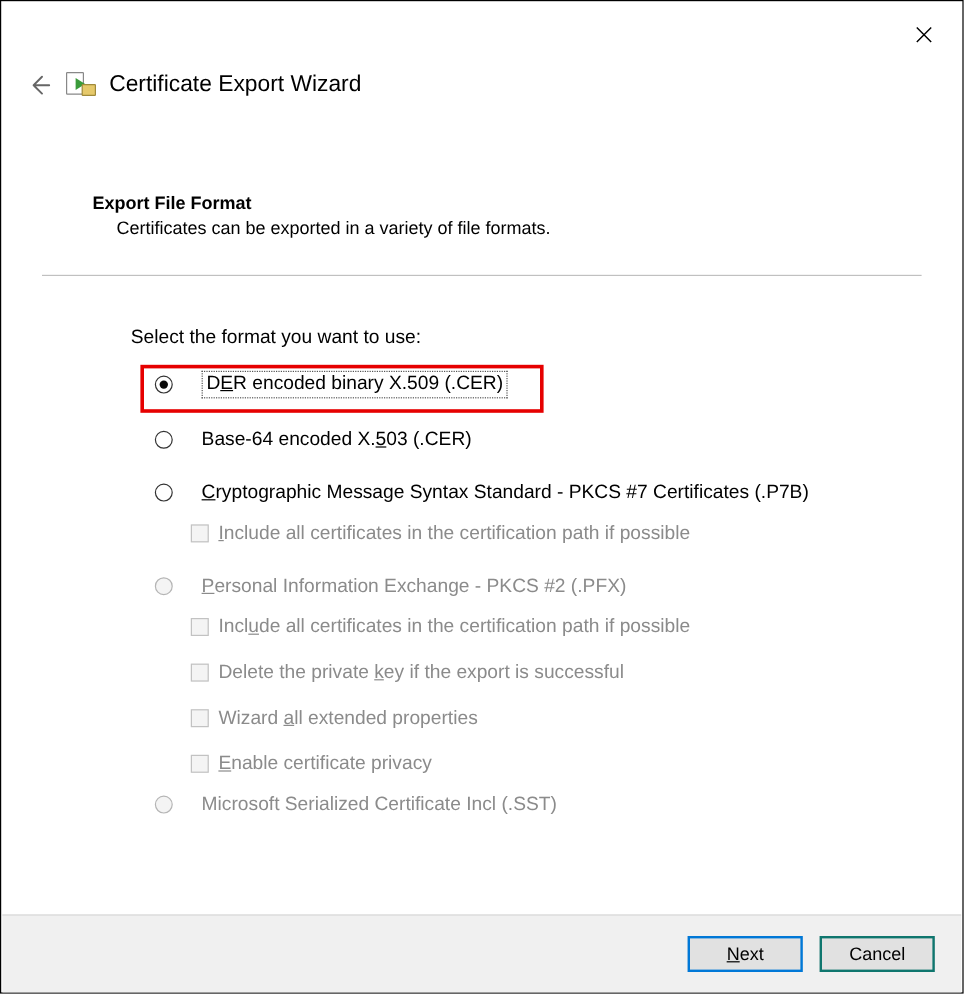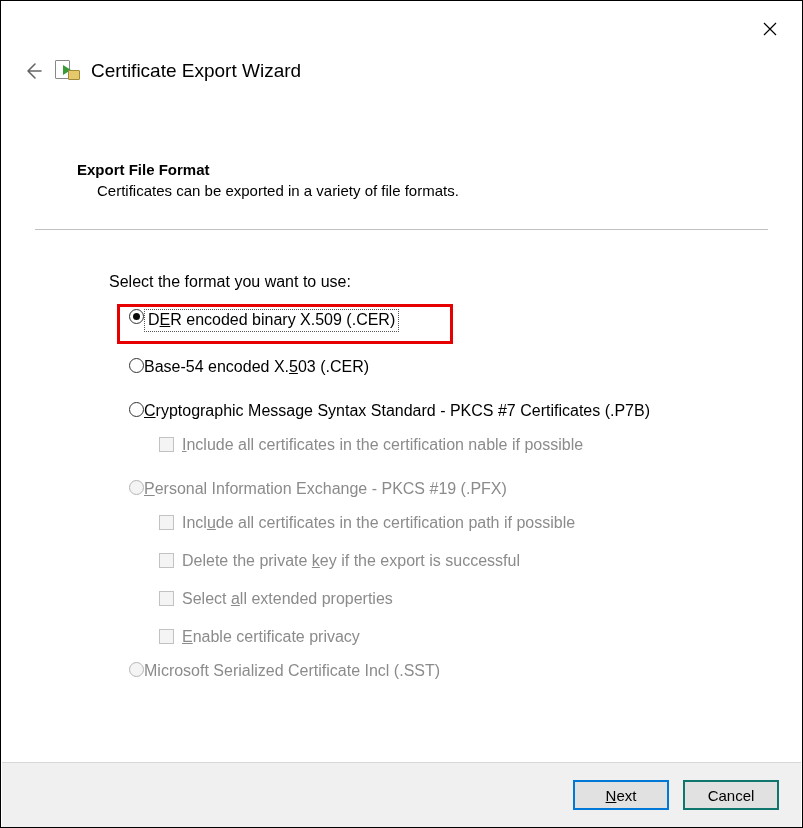--- a/index.html
+++ b/index.html
@@ -86,21 +86,22 @@
   .content {
     position: absolute;
     top: 272px;
     left: 108px;
     right: 40px;
   }
   .prompt { font-size: 16px; margin-bottom: 18px; }
   .options { padding-left: 20px; }
   .radio-row {
     display: flex;
-    gap: 0;
+    align-items: center;
+    gap: 24px;
     margin-bottom: 26px;
     font-size: 16px;
   }
   .radio-outer {
     width: 15px; height: 15px;
     border: 1px solid #333;
     border-radius: 50%;
     flex-shrink: 0;
     display: flex; align-items: center; justify-content: center;
     background: #fff;
@@ -204,50 +205,50 @@
 
   <div class="options">
 
     <div class="radio-row">
       <span class="radio-outer checked"></span>
       <span class="radio-label focus-box"><span>D</span><span class="u">E</span><span>R encoded binary X.509 (.CER)</span></span>
     </div>
 
     <div class="radio-row">
       <span class="radio-outer"></span>
-      <span class="radio-label"><span>Base-54 encoded X.</span><span class="u">5</span><span>03 (.CER)</span></span>
+      <span class="radio-label"><span>Base-64 encoded X.</span><span class="u">5</span><span>03 (.CER)</span></span>
     </div>
 
     <div class="radio-row" style="margin-bottom:16px;">
       <span class="radio-outer"></span>
       <span class="radio-label"><span></span><span class="u">C</span><span>ryptographic Message Syntax Standard - PKCS #7 Certificates (.P7B)</span></span>
     </div>
     <div class="suboptions">
       <div class="check-row" style="margin-bottom:26px;">
         <span class="checkbox disabled"></span>
-        <span class="check-label disabled-text"><span></span><span class="u">I</span><span>nclude all certificates in the certification nable if possible</span></span>
+        <span class="check-label disabled-text"><span></span><span class="u">I</span><span>nclude all certificates in the certification path if possible</span></span>
       </div>
     </div>
 
     <div class="radio-row" style="margin-bottom:16px;">
       <span class="radio-outer disabled"></span>
-      <span class="radio-label disabled-text"><span></span><span class="u">P</span><span>ersonal Information Exchange - PKCS #19 (.PFX)</span></span>
+      <span class="radio-label disabled-text"><span></span><span class="u">P</span><span>ersonal Information Exchange - PKCS #2 (.PFX)</span></span>
     </div>
     <div class="suboptions">
       <div class="check-row">
         <span class="checkbox disabled"></span>
         <span class="check-label disabled-text"><span>Incl</span><span class="u">u</span><span>de all certificates in the certification path if possible</span></span>
       </div>
       <div class="check-row">
         <span class="checkbox disabled"></span>
         <span class="check-label disabled-text"><span>Delete the private </span><span class="u">k</span><span>ey if the export is successful</span></span>
       </div>
       <div class="check-row">
         <span class="checkbox disabled"></span>
-        <span class="check-label disabled-text"><span>Select </span><span class="u">a</span><span>ll extended properties</span></span>
+        <span class="check-label disabled-text"><span>Wizard </span><span class="u">a</span><span>ll extended properties</span></span>
       </div>
       <div class="check-row" style="margin-bottom:16px;">
         <span class="checkbox disabled"></span>
         <span class="check-label disabled-text"><span></span><span class="u">E</span><span>nable certificate privacy</span></span>
       </div>
     </div>
 
     <div class="radio-row">
       <span class="radio-outer disabled"></span>
       <span class="radio-label disabled-text">Microsoft Serialized Certificate Incl (.SST)</span>

